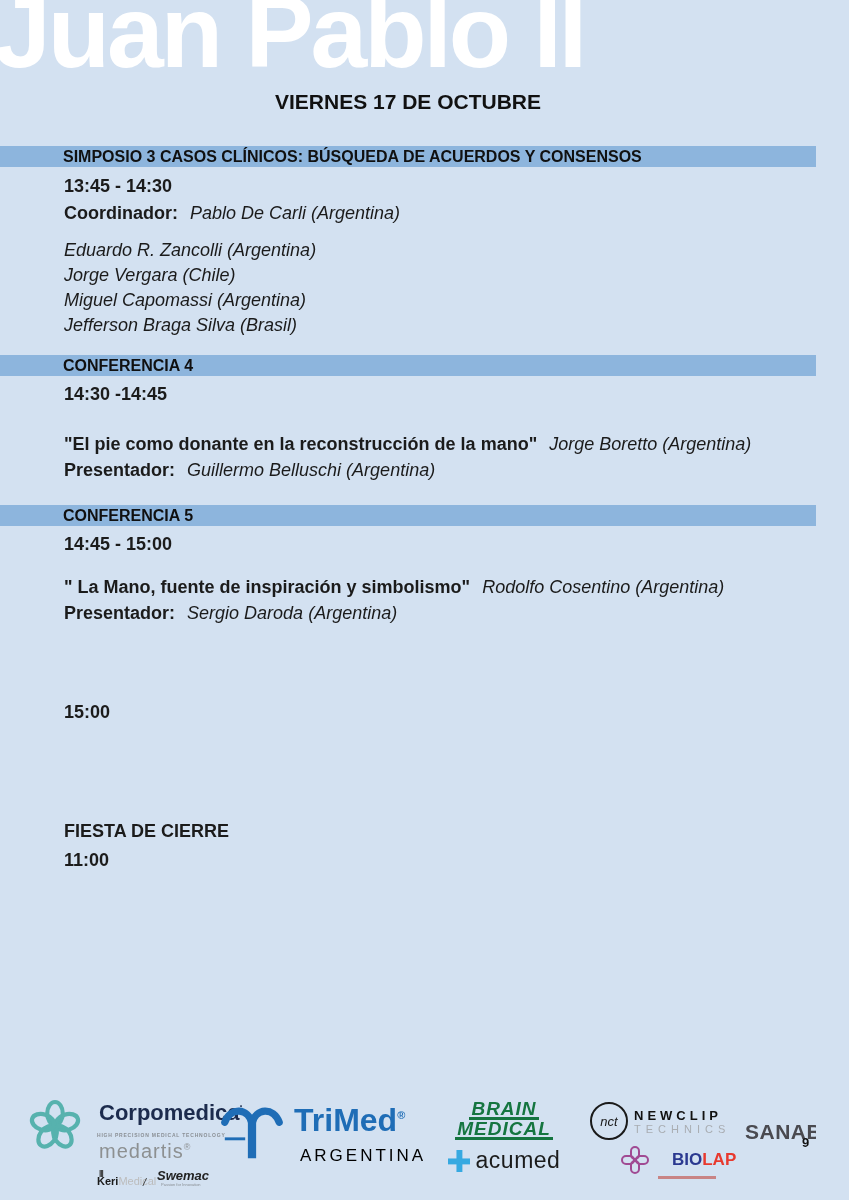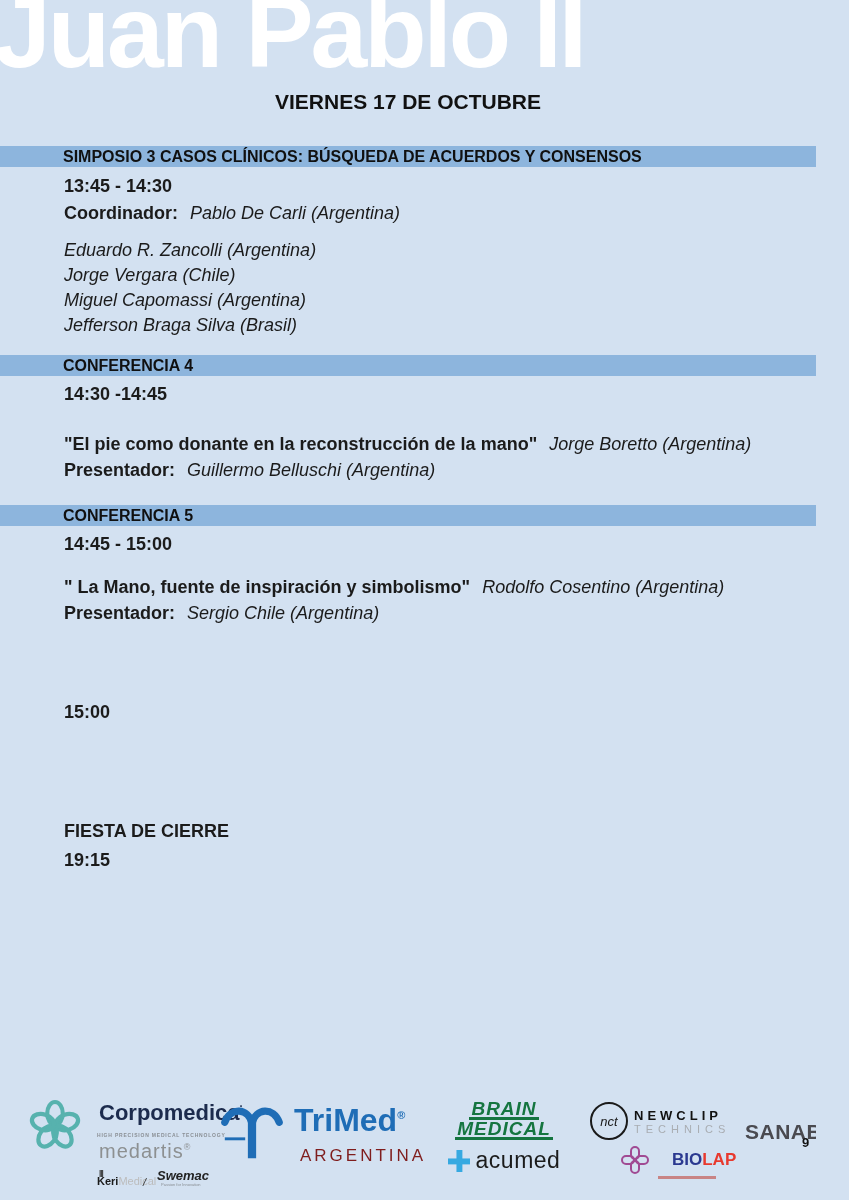--- a/index.html
+++ b/index.html
@@ -33,21 +33,21 @@
   .keri-bars{display:block;font-size:8px;font-weight:700;color:#333;letter-spacing:-1px;margin-left:2px;}
   .keri-b{font-weight:700;color:#1a1a1a;}
   .keri-l{color:#bcbcbc;}
   .keri-slash{position:absolute;left:118px;top:84px;font-size:11px;font-style:italic;color:#333;}
   .swemac{position:absolute;left:132px;top:76px;font-size:13px;font-weight:700;font-style:italic;color:#222;}
   .swemac-tag{position:absolute;left:136px;top:90px;font-size:4px;color:#8a8f94;white-space:nowrap;}
   .sp-trimed{left:218px;top:1096px;width:200px;height:80px;}
   .trimed-icon{position:absolute;left:0;top:6px;}
   .trimed-name{position:absolute;left:76px;top:6px;font-size:32px;font-weight:700;color:#1f6db6;white-space:nowrap;}
   .trimed-name sup{font-size:11px;}
-  .trimed-sub{position:absolute;left:82px;top:50px;font-size:17px;letter-spacing:3px;color:#7f1d1d;white-space:nowrap;}
+  .trimed-sub{position:absolute;left:82px;top:50px;font-size:17px;letter-spacing:3px;color:#000000;white-space:nowrap;}
   .sp-brain{left:428px;top:1100px;width:152px;text-align:center;}
   .brain-l1,.brain-l2{display:inline-block;font-size:19px;font-weight:700;font-style:italic;
        color:#157540;letter-spacing:1px;line-height:17px;border-bottom:3px solid #157540;padding:0 2px;}
   .acumed-row{margin-top:7px;display:flex;align-items:center;justify-content:center;gap:6px;}
   .acumed-txt{font-size:23px;color:#1b1b1b;letter-spacing:0.5px;}
   .sp-newclip{left:590px;top:1102px;width:175px;}
   .nct-row{display:flex;align-items:center;gap:6px;}
   .nct-circle{width:34px;height:34px;border:2.5px solid #1a1a1a;border-radius:50%;
       display:flex;align-items:center;justify-content:center;font-size:13px;font-style:italic;color:#1a1a1a;}
   .nc-1{font-size:13px;font-weight:700;letter-spacing:4px;color:#111;white-space:nowrap;}
@@ -98,27 +98,27 @@
   <div class="bar bar3">
     <span>CONFERENCIA 5</span>
   </div>
   <div class="line bold" style="top:534px">14:45 - 15:00</div>
   <div class="line" style="top:577px">
     <span class="bold lbl">" La Mano, fuente de inspiración y simbolismo"</span>
     <span class="it">Rodolfo Cosentino (Argentina)</span>
   </div>
   <div class="line" style="top:603px">
     <span class="bold lbl">Presentador:</span>
-    <span class="it">Sergio Chile (Argentina)</span>
+    <span class="it">Sergio Daroda (Argentina)</span>
   </div>
 
   <div class="line bold" style="top:702px">15:00</div>
 
   <div class="line bold" style="top:821px">FIESTA DE CIERRE</div>
-  <div class="line bold" style="top:850px">19:15</div>
+  <div class="line bold" style="top:850px">11:00</div>
 
   <div class="sp sp-corpo">
     <svg class="corpo-icon" width="60" height="60" viewBox="0 0 100 100">
       <g fill="none" stroke="#57b2ae" stroke-width="7">
         <ellipse cx="50" cy="29" rx="13" ry="19"></ellipse>
         <ellipse cx="50" cy="29" rx="13" ry="19" transform="rotate(72 50 50)"></ellipse>
         <ellipse cx="50" cy="29" rx="13" ry="19" transform="rotate(144 50 50)"></ellipse>
         <ellipse cx="50" cy="29" rx="13" ry="19" transform="rotate(216 50 50)"></ellipse>
         <ellipse cx="50" cy="29" rx="13" ry="19" transform="rotate(288 50 50)"></ellipse>
       </g>

